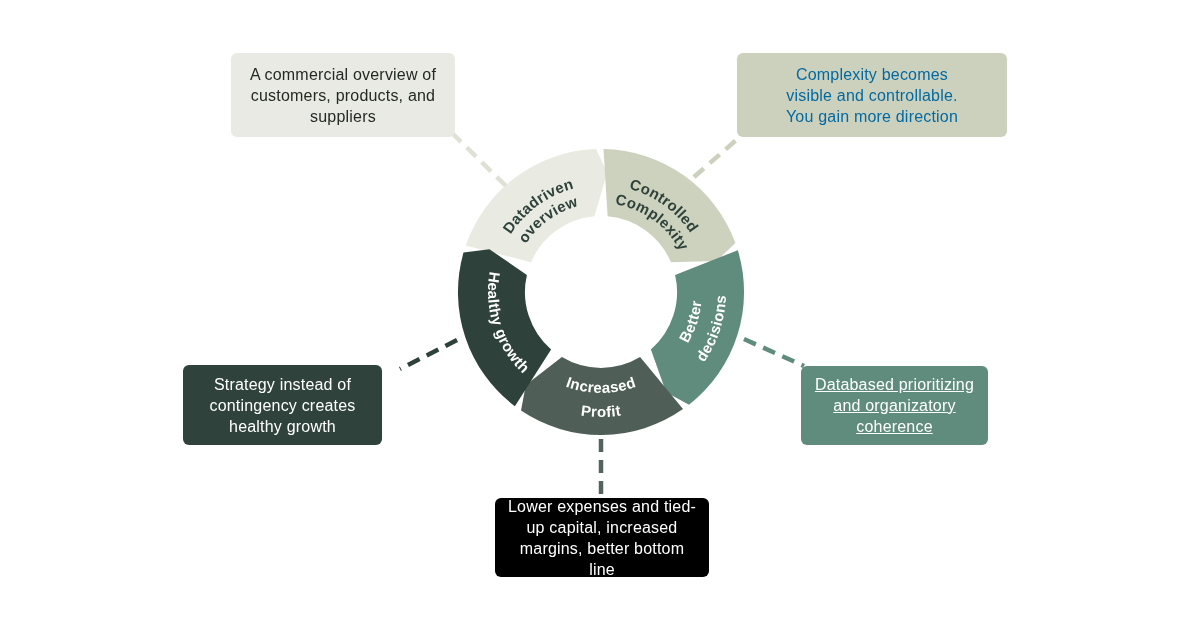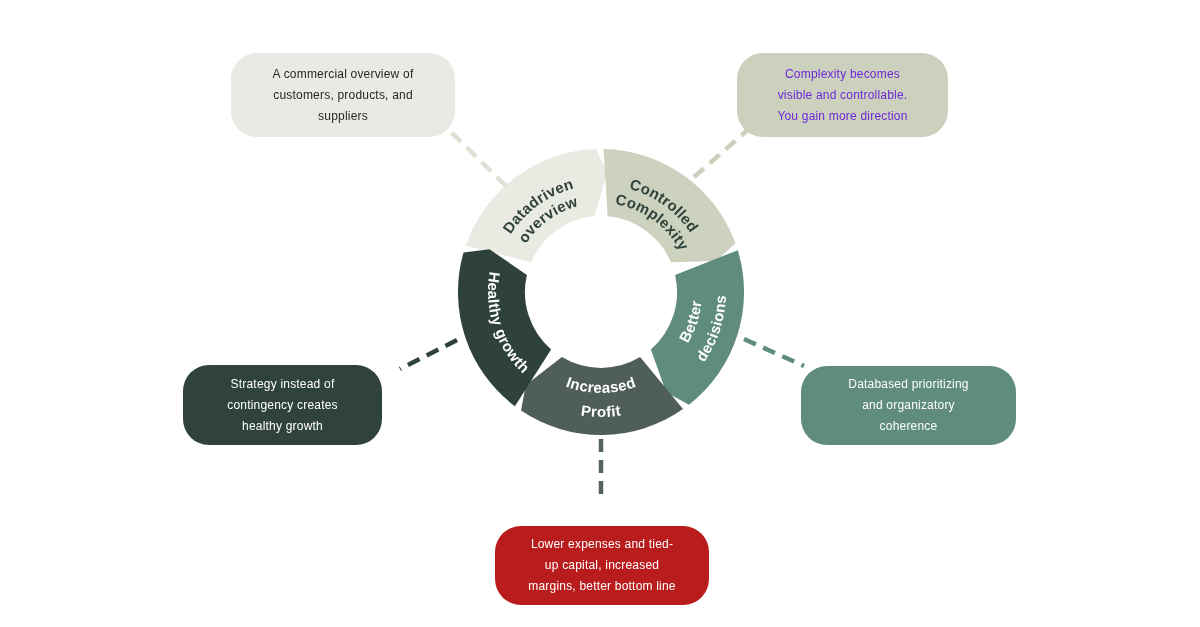--- a/index.html
+++ b/index.html
@@ -15,22 +15,22 @@
   }
   .diagram-svg{
     position:absolute;left:0;top:0;
   }
   .callout{
     position:absolute;
     display:flex;
     align-items:center;
     justify-content:center;
     text-align:center;
-    border-radius:26px;
-    font-size:12px;
+    border-radius:6px;
+    font-size:16px;
     line-height:21px;
     letter-spacing:.2px;
     white-space:pre-line;
     box-sizing:border-box;
     padding:20px 10px;
   }
   svg text{
     font-family:"Liberation Sans","DejaVu Sans",sans-serif;
     font-size:15px;
     font-weight:700;
@@ -70,25 +70,25 @@
       <text fill="#ffffff" text-anchor="middle"><textPath href="#lp-3-0" xlink:href="#lp-3-0" startOffset="50%">Increased</textPath></text>
       <text fill="#ffffff" text-anchor="middle"><textPath href="#lp-3-1" xlink:href="#lp-3-1" startOffset="50%">Profit</textPath></text>
       <line x1="457" y1="340" x2="400" y2="369" stroke="#2e423b" stroke-width="4.5" stroke-dasharray="13 8"></line>
       <path d="M 514.9 406.2 A 143 143 0 0 1 463.5 252.6 L 489.4 249.2 L 526.9 274.9 A 76 76 0 0 0 551.1 349.4 Z" fill="#2e423b"></path>
       <text fill="#ffffff" text-anchor="middle"><textPath href="#lp-4-0" xlink:href="#lp-4-0" startOffset="50%">Healthy growth</textPath></text>
     </svg>
 
   <div class="callout" style="left: 231px; top: 53px; width: 224px; height: 84px; background: rgb(233, 234, 227); color: rgb(35, 42, 36);">A commercial overview of
 customers, products, and
 suppliers</div>
-  <div class="callout" style="left: 737px; top: 53px; width: 211px; height: 84px; background: rgb(204, 209, 189); color: #6d28d9;">Complexity becomes
+  <div class="callout" style="left: 737px; top: 53px; width: 270px; height: 84px; background: rgb(204, 209, 189); color: #0369a1;">Complexity becomes
 visible and controllable.
 You gain more direction</div>
-  <div class="callout" style="left: 801px; top: 366px; width: 215px; height: 79px; background: rgb(95, 140, 124); color: rgb(255, 255, 255);">Databased prioritizing
+  <div class="callout" style="left: 801px; top: 366px; width: 187px; height: 79px; background: rgb(95, 140, 124); color: rgb(255, 255, 255); text-decoration: underline;">Databased prioritizing
 and organizatory
 coherence</div>
   <div class="callout" style="left: 183px; top: 365px; width: 199px; height: 80px; background: rgb(47, 66, 60); color: rgb(255, 255, 255);">Strategy instead of
 contingency creates
 healthy growth</div>
-  <div class="callout" style="left: 495px; top: 526px; width: 214px; height: 79px; background: #b91c1c; color: rgb(255, 255, 255);">Lower expenses and tied-
+  <div class="callout" style="left: 495px; top: 498px; width: 214px; height: 79px; background: #000000; color: rgb(255, 255, 255);">Lower expenses and tied-
 up capital, increased
 margins, better bottom line</div>
 </div>
 
 </body></html>

